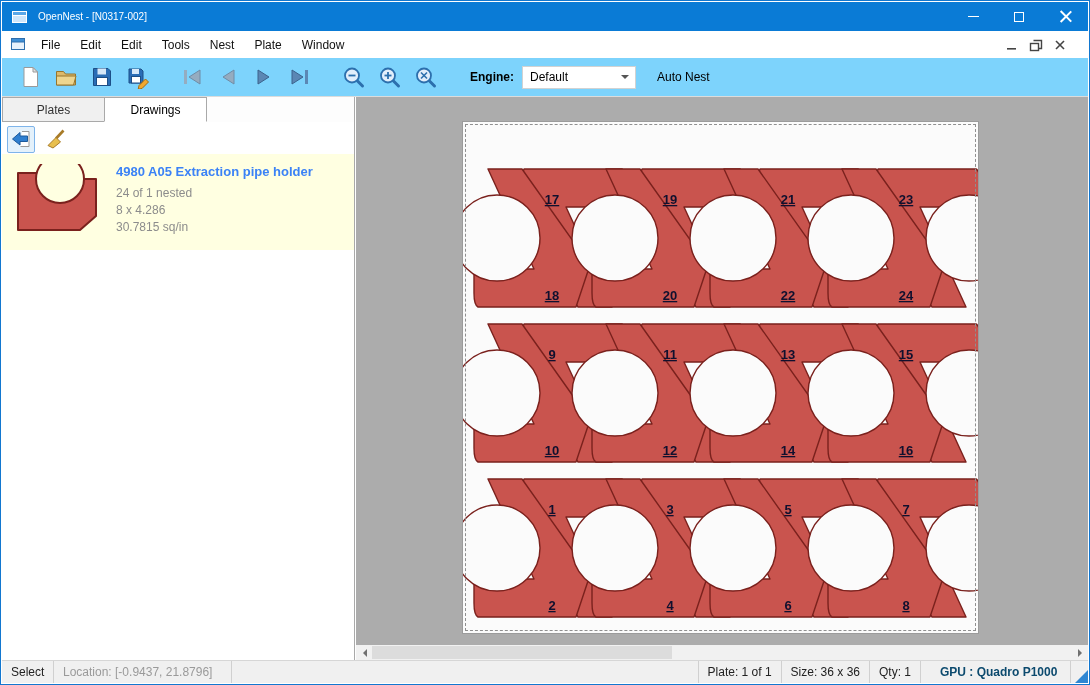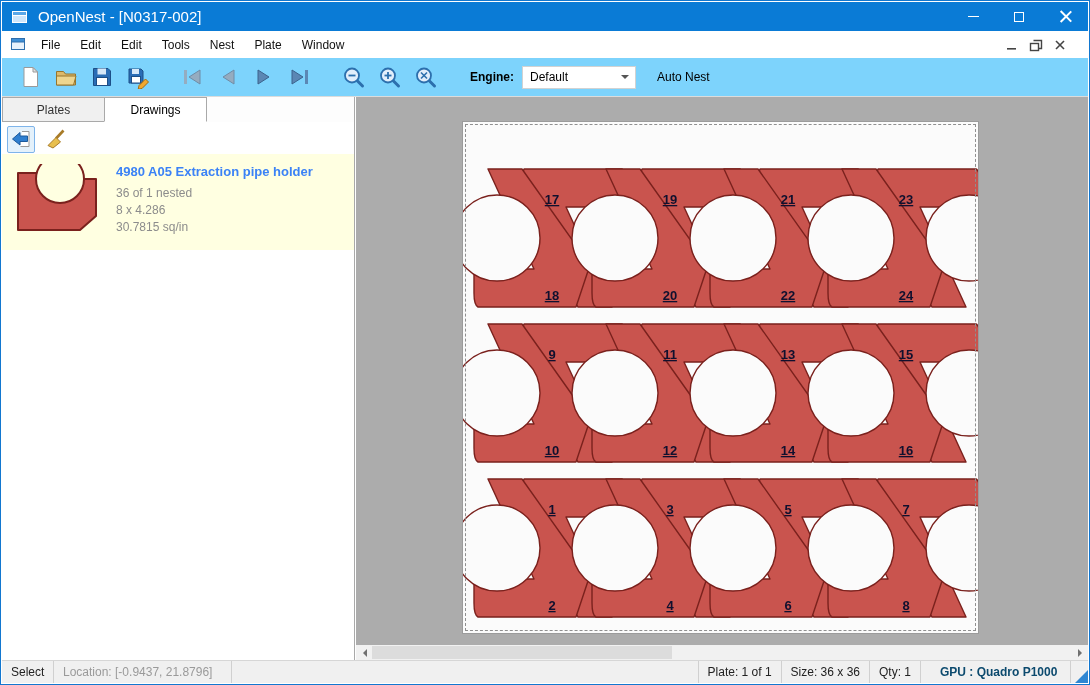--- a/index.html
+++ b/index.html
@@ -2,21 +2,21 @@
 <html><head>
 <meta charset="utf-8">
 <style>
   *{margin:0;padding:0;box-sizing:border-box;user-select:none}
   html,body{width:1090px;height:685px}
   body{font-family:"Liberation Sans",sans-serif;background:#fff;border:1px solid #1277d0;position:relative;overflow:hidden}
 
   
   .titlebar{position:absolute;left:1px;right:1px;top:1px;height:29px;background:#0a7bd6;display:flex;align-items:center;color:#fff}
   .app-icon{margin:0 9px}
-  .title{font-size:15px}
+  .title{font-size:10px}
   .win-controls{margin-left:auto;display:flex;height:100%}
   .win-btn{width:46px;height:100%;display:flex;align-items:center;justify-content:center;cursor:default}
   .glyph-min{width:11px;height:1px;background:#fff;display:block}
   .glyph-max{width:10px;height:10px;border:1px solid #fff;display:block}
   .glyph-close{position:relative;width:13px;height:13px;display:block}
   .glyph-close::before,.glyph-close::after{content:'';position:absolute;left:6px;top:-1px;width:1.5px;height:15px;background:#fff}
   .glyph-close::before{transform:rotate(45deg)}
   .glyph-close::after{transform:rotate(-45deg)}
 
   
@@ -236,21 +236,21 @@
       </svg>
     </div>
   </div>
   <div class="drawing-item">
     <svg width="86" height="72" viewBox="0 0 86 72">
       <path d="M4,9 L26,9 L28,15 L82,15 L82,52 L66,66 L4,66 Z" fill="#C9544E" stroke="#7A211D" stroke-width="2" stroke-linejoin="round"></path>
       <circle cx="46" cy="15" r="24" fill="#FFFFE1" stroke="#7A211D" stroke-width="2"></circle>
     </svg>
     <div class="drawing-info">
       <div class="drawing-title">4980 A05 Extraction pipe holder</div>
-      <div class="drawing-meta">36 of 1 nested</div>
+      <div class="drawing-meta">24 of 1 nested</div>
       <div class="drawing-meta">8 x 4.286</div>
       <div class="drawing-meta">30.7815 sq/in</div>
     </div>
   </div>
 </div>
 
 <div class="canvas">
   <div class="plate" style="background: rgb(251, 251, 251);">
     <svg id="nest-svg" width="515" height="511">
         <g transform="translate(3,39)">

